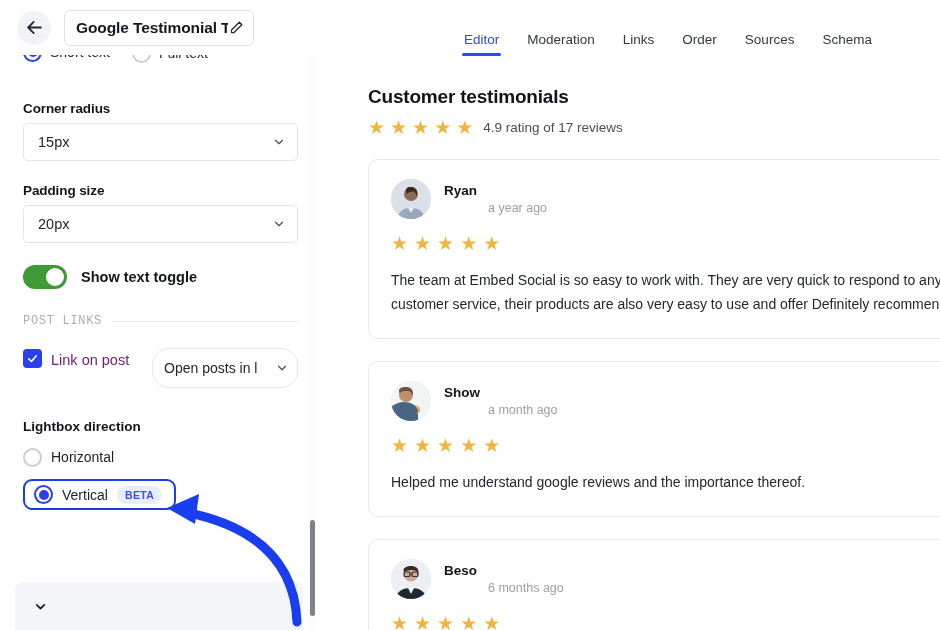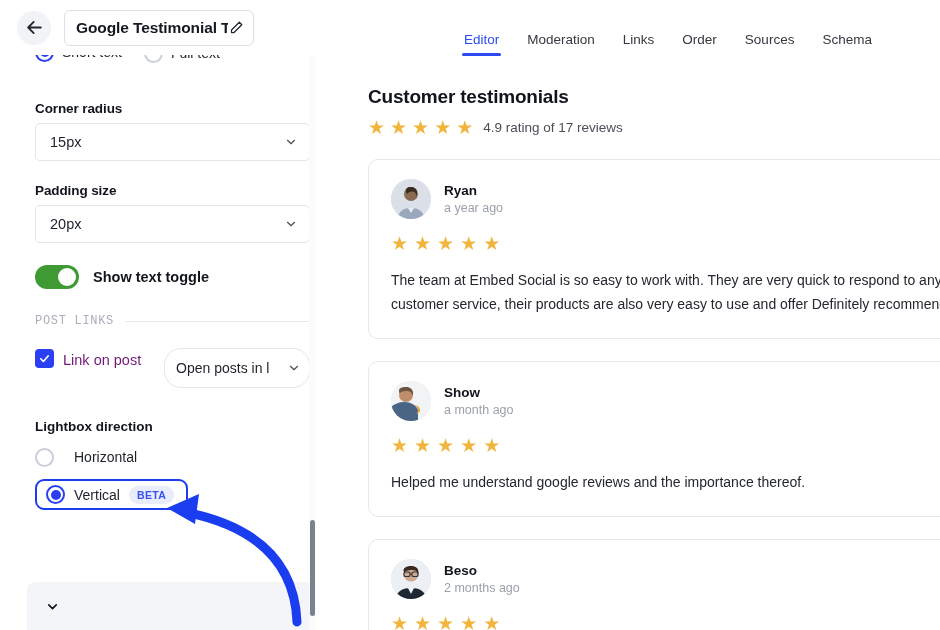--- a/index.html
+++ b/index.html
@@ -47,26 +47,26 @@
     cursor: pointer; position: relative; white-space: nowrap;
   }
   .tab.active { color: #2b4af5; font-weight: normal; }
   .tab.active::after {
     content: ""; position: absolute; left: 12px; right: 12px; bottom: 10px;
     height: 2.5px; background: #2b4af5; border-radius: 2px;
   }
 
   
   .sidebar {
-    position: absolute; left: 16px; top: 44px; width: 313px; bottom: 0;
+    position: absolute; left: 4px; top: 44px; width: 313px; bottom: 0;
     background: #ffffff; overflow: hidden; z-index: 10;
   }
   .sb-inner { position: absolute; left: 0; top: 0; width: 313px; padding: 0 19px; }
 
-  .radio-row { display: flex; align-items: center; gap: 20px; height: 30px; }
+  .radio-row { display: flex; align-items: center; gap: 9px; height: 30px; }
   .radio-row + .radio-row { margin-top: 2px; }
   .radio {
     width: 19px; height: 19px; border-radius: 50%;
     border: 2px solid #c9ced8; background: #fff; flex: none;
     display: flex; align-items: center; justify-content: center;
     cursor: pointer;
   }
   .radio.on { border-color: #2b3ff2; }
   .radio.on::after {
     content: ""; width: 10px; height: 10px; border-radius: 50%;
@@ -191,21 +191,21 @@
   .card {
     width: 600px; border: 1px solid #e6e8ec; border-radius: 10px;
     background: #fff; padding: 19px 22px 22px 22px; margin-top: 22px;
   }
   .card-head { display: flex; align-items: center; gap: 13px; }
   .avatar {
     width: 40px; height: 40px; border-radius: 50%; flex: none;
     overflow: hidden; background: #dfe3ea; position: relative;
   }
   .who .name { font-size: 13.5px; font-weight: bold; color: #11151b; }
-  .who .when { font-size: 12.5px; color: #9ba0aa; margin-top: 3px; }
+  .who .when { font-size: 12.5px; color: #9ba0aa; margin-top: 3px; margin-left: 44px; }
   .card-stars { display: flex; gap: 6px; margin-top: 15px; }
   .card-body {
     font-size: 14px; color: #23272e; line-height: 24px; margin-top: 15px;
     white-space: nowrap;
   }
   .card-body.wrapped { white-space: normal; width: 700px; }
 
   
   .arrow { position: absolute; left: 155px; top: 470px; z-index: 60;
     pointer-events: none; }
@@ -433,21 +433,21 @@
               <circle cx="20" cy="15" r="7.5" fill="#d2a98a"></circle>
               <path d="M20 7c5 0 7.5 2.5 7.5 6 0 1-.2 1.8-.6 2.6-.4-3.2-2.2-4.6-6.9-4.6-3.4 0-5.6.8-6.6 2.8-.5-.9-.9-1.8-.9-2.8C12.5 9.5 15 7 20 7z" fill="#382a20"></path>
               <rect x="13" y="13" width="6" height="4.5" rx="1.6" fill="none" stroke="#2c3440" stroke-width="1.2"></rect>
               <rect x="21" y="13" width="6" height="4.5" rx="1.6" fill="none" stroke="#2c3440" stroke-width="1.2"></rect>
               <path d="M19 15h2" stroke="#2c3440" stroke-width="1.2"></path>
               <path d="M17 29h6l-3 6z" fill="#f2f4f7"></path>
             </svg>
           </div>
           <div class="who">
             <div class="name">Beso</div>
-            <div class="when">2 months ago</div>
+            <div class="when">6 months ago</div>
           </div>
         </div>
         <div class="card-stars">
           <span class="star">★</span>
           <span class="star">★</span>
           <span class="star">★</span>
           <span class="star">★</span>
           <span class="star">★</span>
         </div>
       </div>

